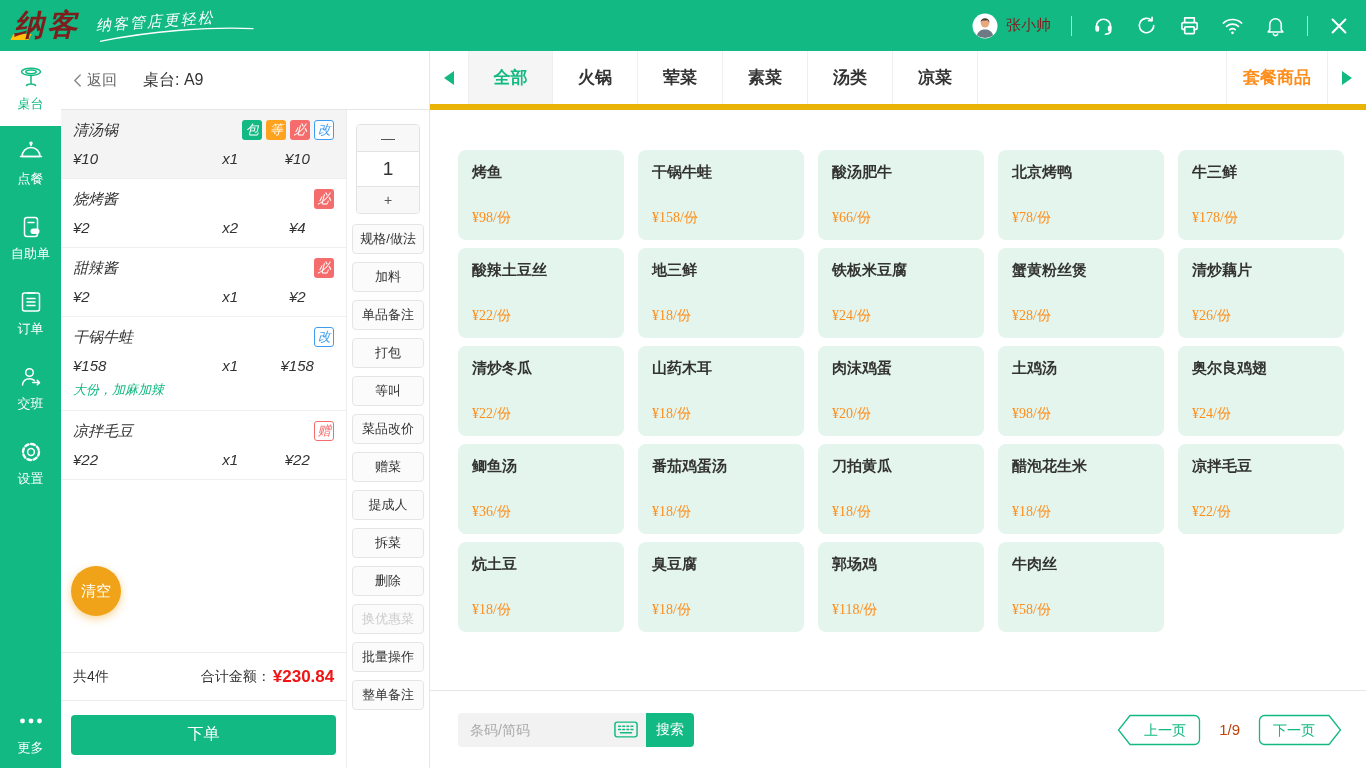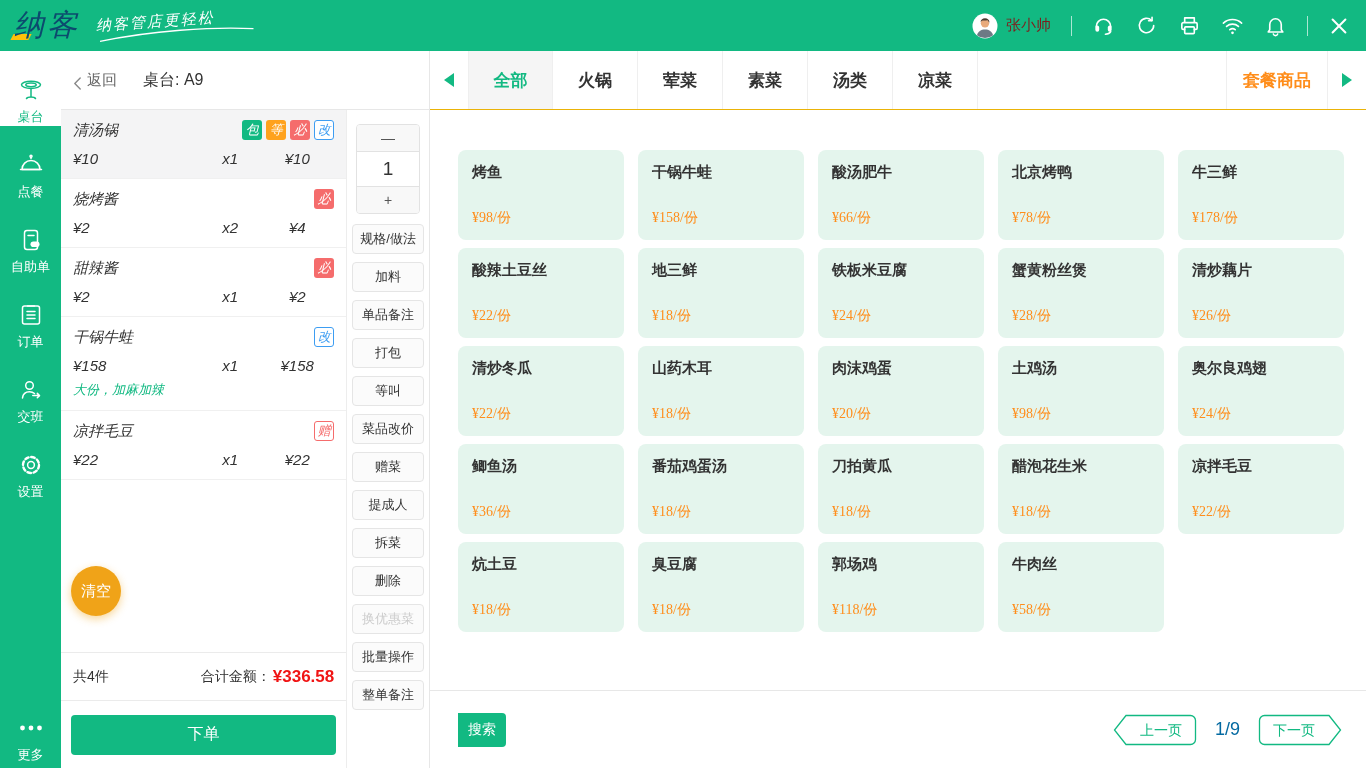--- a/index.html
+++ b/index.html
@@ -3,46 +3,46 @@
 <meta charset="utf-8">
 <style>
   * { margin:0; padding:0; box-sizing:border-box; }
   html,body { width:1366px; height:768px; overflow:hidden; background:#fff;
     font-family:"Liberation Sans","DejaVu Sans",sans-serif; }
 
   
   .topbar { height:51px; background:#12b982; display:flex; align-items:center; padding:0 16px 0 14px; }
   .logo-wrap { position:relative; display:flex; align-items:center; }
   .logo-accent { position:absolute; left:-2px; bottom:6px; width:18px; height:6px; background:#ffc10a; transform:skewX(-28deg); }
-  .logo-text { position:relative; color:#0c4a6e; font-size:30px; font-weight:normal; font-style:italic; letter-spacing:3px; }
+  .logo-text { position:relative; color:#7f1d1d; font-size:30px; font-weight:bold; font-style:italic; letter-spacing:3px; }
   .slogan-wrap { margin-left:16px; transform:rotate(-4deg); margin-top:-2px; }
   .slogan-text { color:#fff; font-size:15px; font-style:italic; letter-spacing:2px; }
   .slogan-underline { display:block; margin-top:-1px; }
   .topbar-right { margin-left:auto; display:flex; align-items:center; gap:20px; }
   .user-group { display:flex; align-items:center; gap:8px; }
   .user-name { color:#7f1d1d; font-size:15px; }
   .tsep { width:1px; height:20px; background:rgba(255,255,255,.65); }
   .tico { display:flex; align-items:center; justify-content:center; color:#fff; cursor:pointer; }
   .tico svg { stroke:currentColor; fill:none; stroke-width:1.7; stroke-linecap:round; stroke-linejoin:round; display:block; }
   .avatar svg { stroke:none; }
 
   
   .app { display:flex; height:717px; }
 
   
   .sidebar { width:61px; background:#12b982; display:flex; flex-direction:column; }
-  .side-item { height:75px; display:flex; flex-direction:column; align-items:center; justify-content:flex-end; gap:5px; color:#fff; font-size:13px; cursor:pointer; }
+  .side-item { height:75px; display:flex; flex-direction:column; align-items:center; justify-content:center; gap:5px; color:#fff; font-size:13px; cursor:pointer; }
   .side-item.active { background:#fff; color:#12b982; }
   .ico svg { stroke:currentColor; fill:none; stroke-width:1.5; stroke-linecap:round; stroke-linejoin:round; display:block; }
   .side-more { margin-top:auto; margin-bottom:4px; height:64px; }
 
   
   .left-region { width:369px; border-right:1px solid #e7e7e7; display:flex; flex-direction:column; }
   .panel-header { flex:0 0 59px; border-bottom:1px solid #e7e7e7; display:flex; align-items:center; padding:0 12px; gap:26px; }
-  .back-btn { display:flex; align-items:flex-end; gap:5px; color:#666; font-size:15px; cursor:pointer; }
+  .back-btn { display:flex; align-items:center; gap:5px; color:#666; font-size:15px; cursor:pointer; }
   .table-title { color:#333; font-size:16px; }
   .panel-body { flex:1; display:flex; min-height:0; }
 
   
   .order-panel { width:286px; display:flex; flex-direction:column; position:relative; }
   .order-list { flex:1; overflow:hidden;font-style:italic; }
   .order-item { padding:9px 12px 11px; border-bottom:1px solid #f0f0f0; cursor:pointer; }
   .order-item.selected { background:#f4f4f5; }
   .oi-top { display:flex; align-items:center; min-height:22px; }
   .oi-name { font-size:15px; color:#333; }
@@ -68,21 +68,21 @@
   
   .actions-col { width:83px; border-left:1px solid #ededed; padding-top:14px; display:flex; flex-direction:column; align-items:center; }
   .stepper { width:64px; border:1px solid #e2e2e2; border-radius:4px; overflow:hidden; margin-bottom:10px; }
   .step-btn { height:26px; background:#f8f8f8; display:flex; align-items:center; justify-content:center; color:#555; font-size:14px; cursor:pointer; }
   .step-val { height:36px; background:#fff; border-top:1px solid #e2e2e2; border-bottom:1px solid #e2e2e2; display:flex; align-items:center; justify-content:center; font-size:19px; color:#333; }
   .action-btn { width:72px; height:30px; margin-bottom:8px; background:#fbfbfb; border:1px solid #e5e5e5; border-radius:4px; color:#333; font-size:13px; display:flex; align-items:center; justify-content:center; cursor:pointer; white-space:nowrap; }
   .action-btn.disabled { color:#ccc; cursor:default; }
 
   
   .main-region { flex:1; display:flex; flex-direction:column; min-width:0; }
-  .tabs-row { flex:0 0 59px; border-bottom:1px solid #eab308; display:flex; align-items:stretch; }
+  .tabs-row { flex:0 0 59px; border-bottom:6px solid #eab308; display:flex; align-items:stretch; }
   .tab-arrow-cell { width:38px; display:flex; align-items:center; justify-content:center; cursor:pointer; }
   .tri-left  { width:0; height:0; border:7px solid transparent; border-right:10px solid #12b982; border-left:0; }
   .tri-right { width:0; height:0; border:7px solid transparent; border-left:10px solid #12b982; border-right:0; }
   .tab { width:85px; display:flex; align-items:center; justify-content:center; font-size:17px; font-weight:bold; color:#333; border-right:1px solid #efefef; cursor:pointer; }
   .tab:first-of-type { border-left:1px solid #efefef; }
   .tab.active { background:#f5f5f5; color:#12b982; }
   .tabs-spacer { flex:1; }
   .tab-right { width:102px; border-left:1px solid #efefef; border-right:1px solid #efefef; display:flex; align-items:center; justify-content:center; font-size:17px; font-weight:bold; color:#ff8d1a; cursor:pointer; }
 
   .grid-area { flex:1; padding:26px 22px 0 28px; overflow:hidden; }
@@ -96,21 +96,21 @@
   .search-box { display:flex; align-items:center; height:34px; }
   .search-input-wrap { position:relative; }
   .search-input { width:188px; height:34px; background:#f2f2f2; border:none; border-radius:4px 0 0 4px; padding:0 38px 0 12px; font-size:14px; color:#333; outline:none; font-family:inherit; }
   .search-input::placeholder { color:#aaa; }
   .kb-icon { position:absolute; right:8px; top:8px; cursor:pointer; }
   .kb-icon svg { stroke:#12b982; fill:none; stroke-width:1.6; stroke-linecap:round; display:block; }
   .search-btn { height:34px; width:48px; background:#12b982; color:#fff; border:none; border-radius:0 4px 4px 0; font-size:14px; cursor:pointer; font-family:inherit; }
   .pager { margin-left:auto; display:flex; align-items:center; gap:18px; }
   .pager-btn { cursor:pointer; display:block; }
   .pager-btn text { font-family:inherit; }
-  .page-indicator { font-size:18px; color:#0369a1; }
+  .page-indicator { font-size:15px; color:#c2410c; }
 </style>
 </head>
 <body>
 
 <div class="topbar">
   <div class="logo-wrap">
     <span class="logo-accent"></span>
     <span class="logo-text">纳客</span>
   </div>
   <div class="slogan-wrap">
@@ -338,21 +338,21 @@
                 <span class="oi-price">¥22</span>
                 <span class="oi-qty">x1</span>
                 <span class="oi-total">¥22</span>
               </div>
             </div>
           </div>
         <button class="clear-btn">清空</button>
         <div class="summary">
           <span>共4件</span>
           <span class="summary-total-label">合计金额：</span>
-          <span class="summary-total-value">¥336.58</span>
+          <span class="summary-total-value">¥230.84</span>
         </div>
         <div class="panel-footer">
           <button class="submit-btn">下单</button>
         </div>
       </div>
 
       <div class="actions-col">
         <div class="stepper">
           <div class="step-btn">—</div>
           <div class="step-val">1</div>
@@ -493,20 +493,29 @@
           </div>
           <div class="menu-card">
             <div class="mc-name">牛肉丝</div>
             <div class="mc-price">¥58/份</div>
           </div>
         </div>
     </div>
 
     <div class="bottom-bar">
       <div class="search-box">
+        <span class="search-input-wrap">
+          <input class="search-input" type="text" placeholder="条码/简码" style="">
+          <span class="kb-icon">
+            <svg viewBox="0 0 26 18" width="24" height="17">
+              <rect x="1" y="1" width="24" height="16" rx="2.5"></rect>
+              <path d="M5 5.5h2M9.5 5.5h2M14 5.5h2M18.5 5.5h2M5 9h2M9.5 9h2M14 9h2M18.5 9h2M7 12.5h12"></path>
+            </svg>
+          </span>
+        </span>
         <button class="search-btn">搜索</button>
       </div>
 
       <div class="pager">
         <svg class="pager-btn" width="84" height="32" viewBox="0 0 84 32">
           <path d="M13 1.5 H77.5 A5 5 0 0 1 82.5 6.5 V25.5 A5 5 0 0 1 77.5 30.5 H13 L1.5 16 Z" fill="#fff" stroke="#12b982" stroke-width="1.3"></path>
           <text x="48" y="21" text-anchor="middle" font-size="14" fill="#12b982">上一页</text>
         </svg>
         <span class="page-indicator">1/9</span>
         <svg class="pager-btn" width="84" height="32" viewBox="0 0 84 32">

